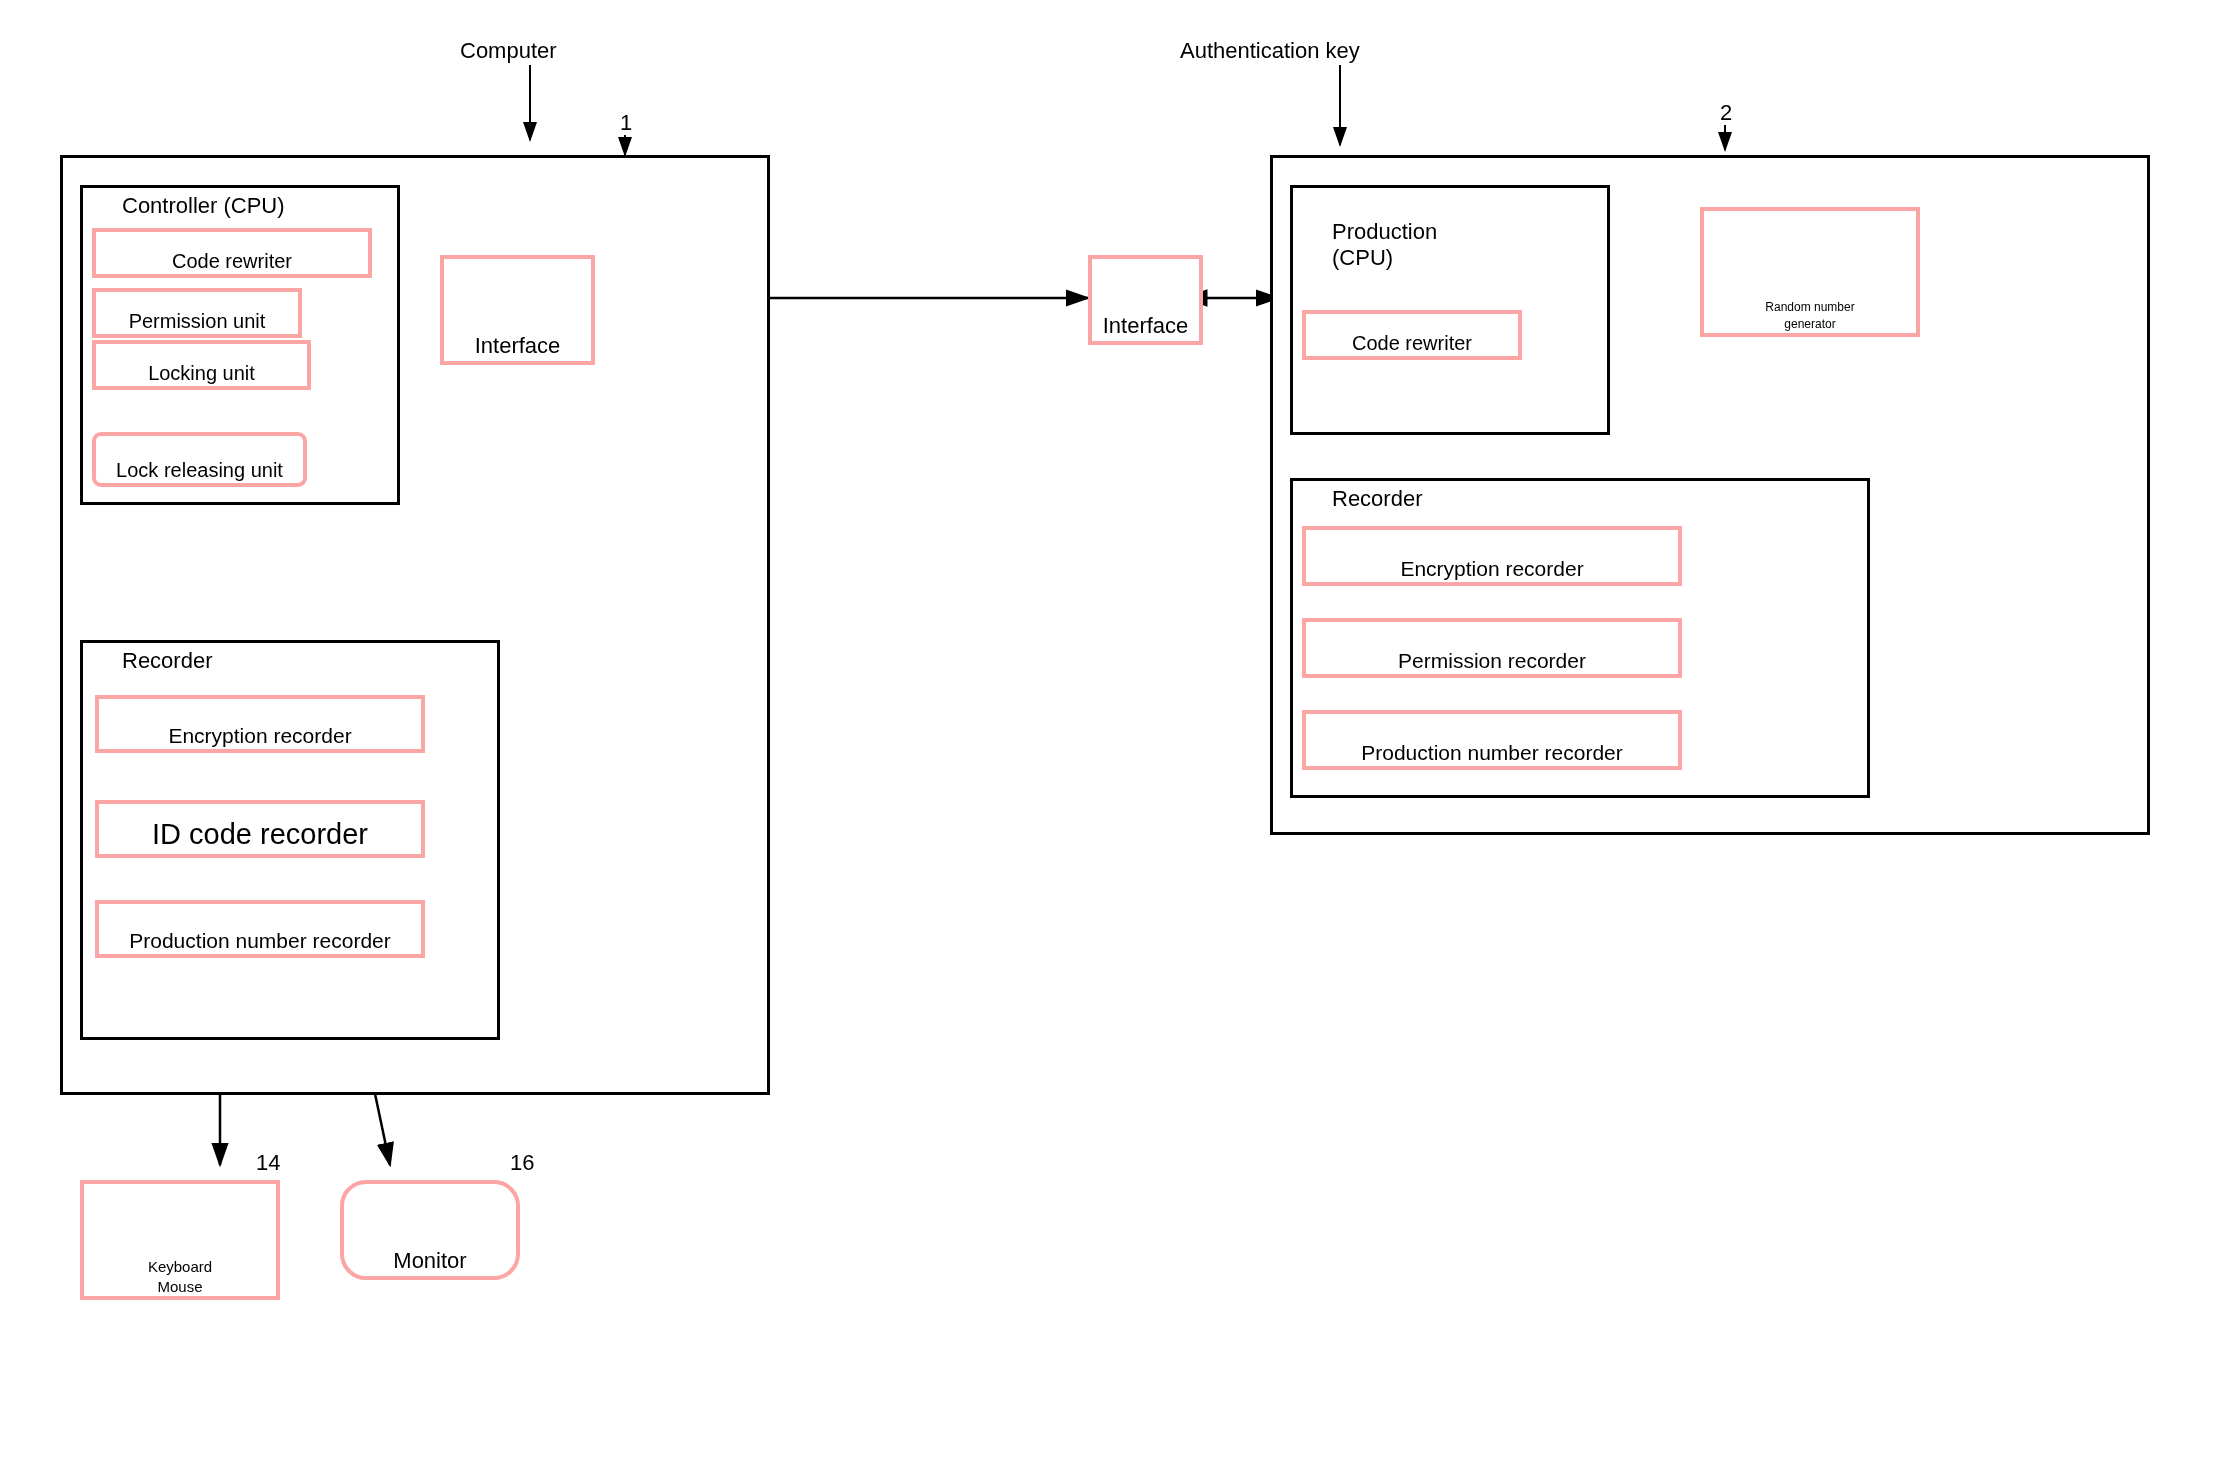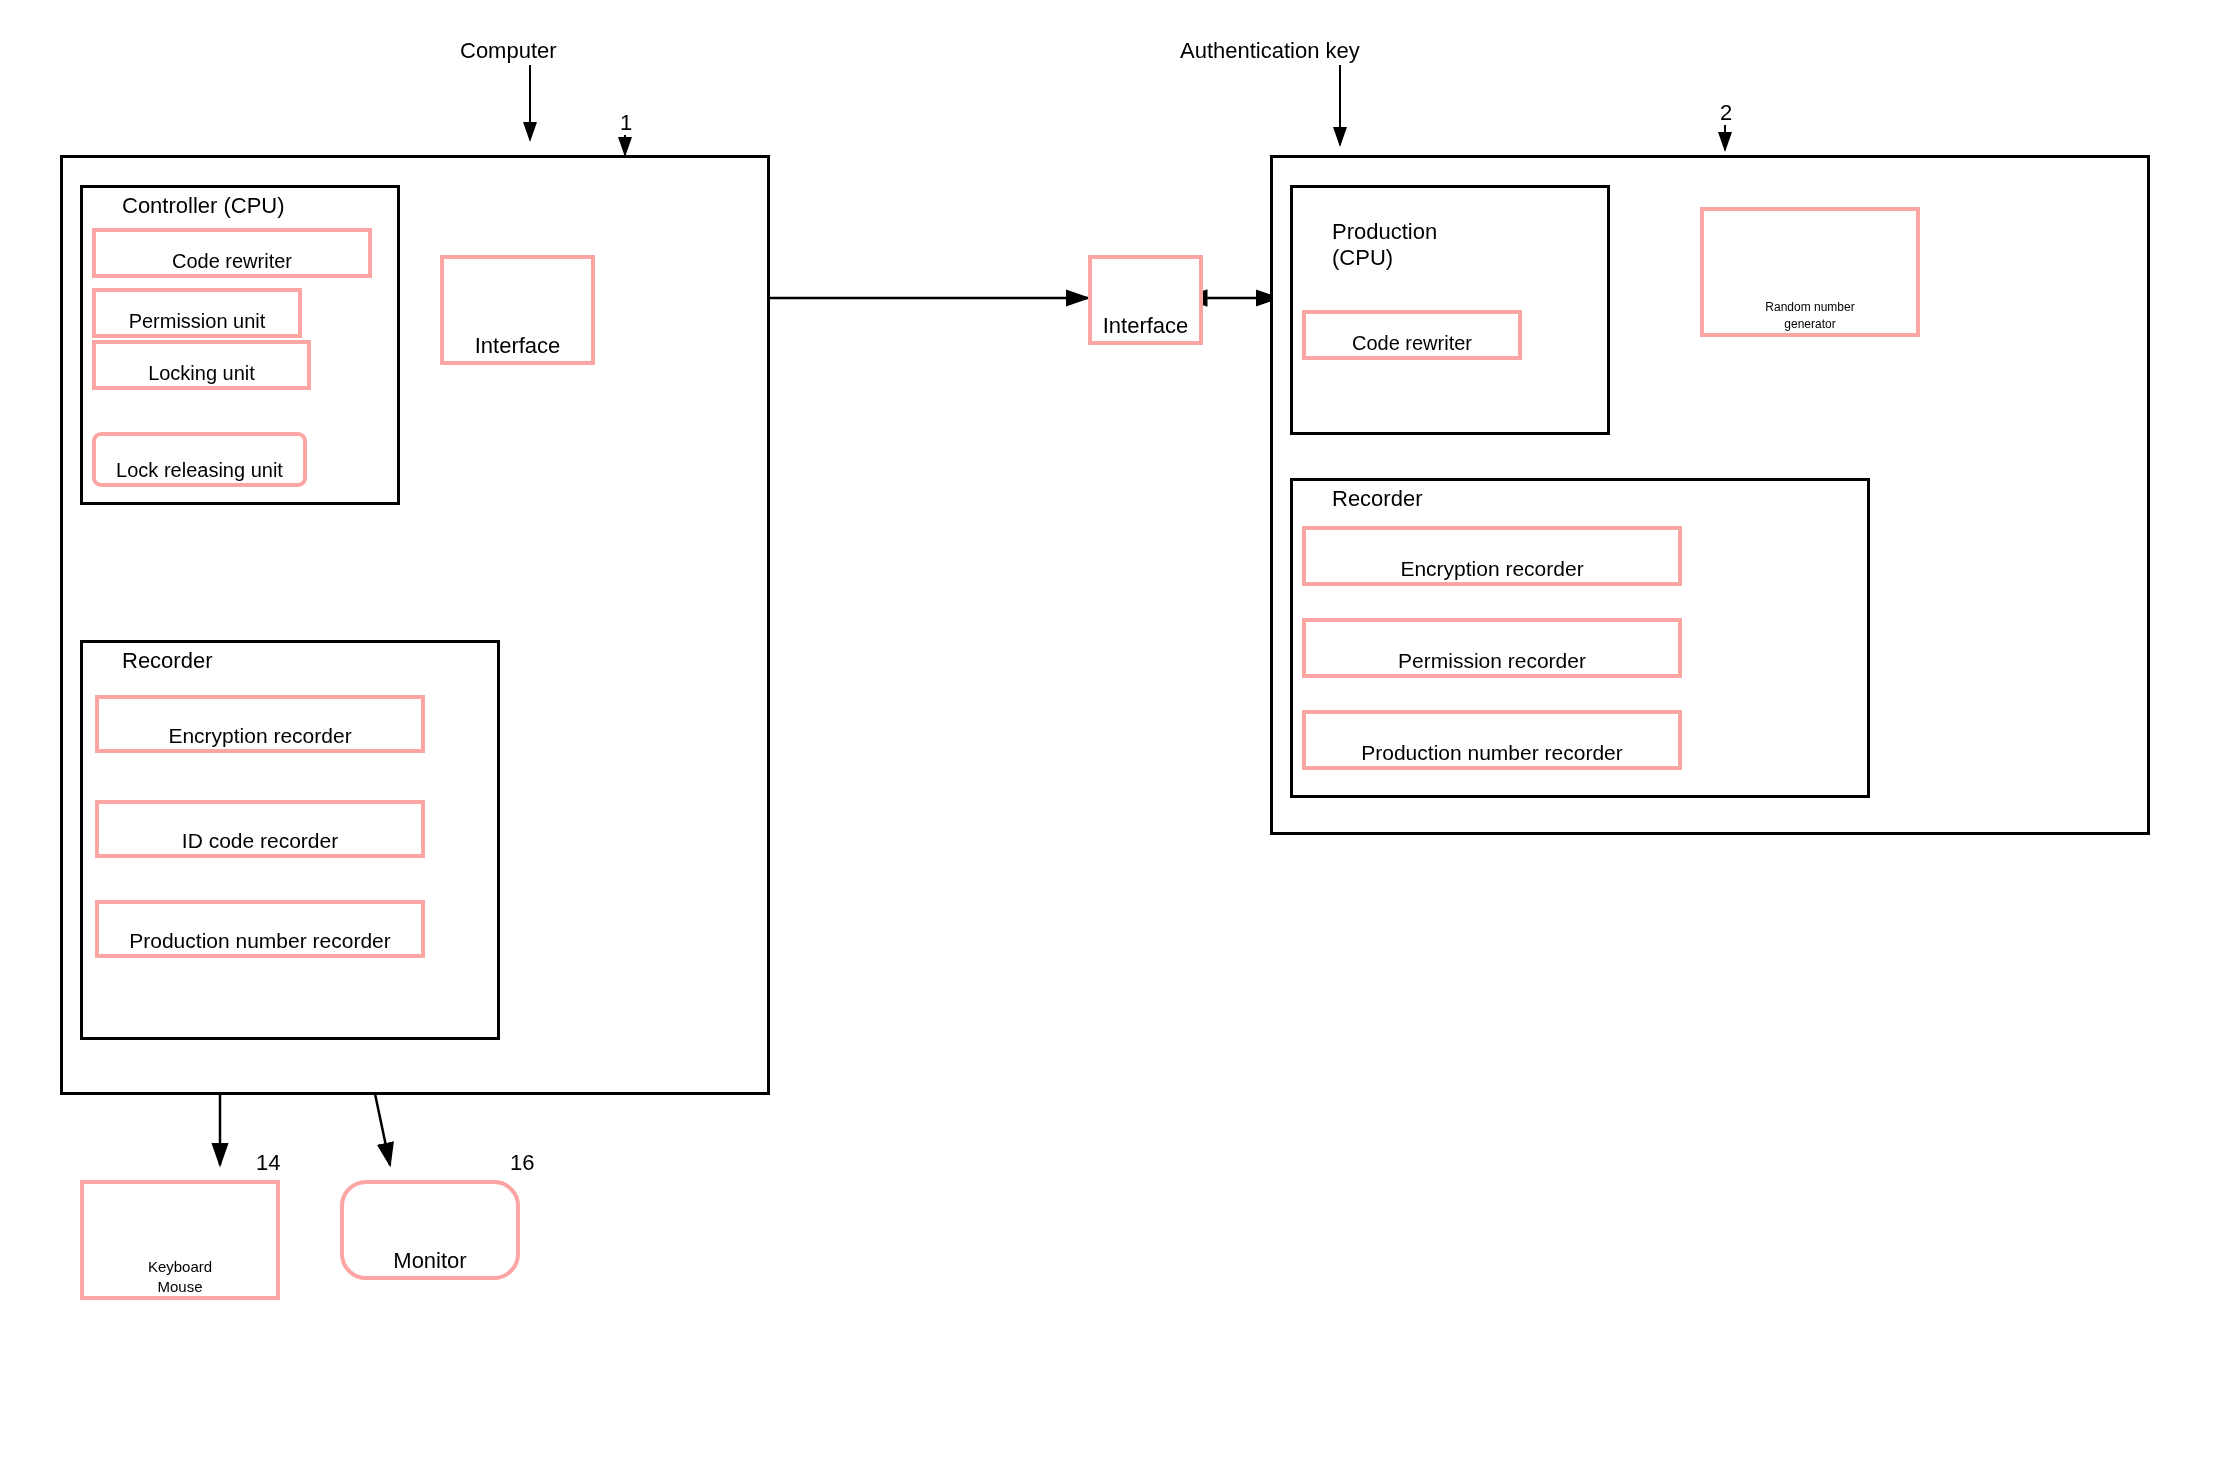--- a/index.html
+++ b/index.html
@@ -212,21 +212,21 @@
   </div>
 
   <div class="box-label" style="left:90px; top:648px; font-size:22px;">
     <span>Recorder</span>
   </div>
 
   <div class="box" style="left:95px; top:695px; width:330px; height:58px; font-size:21px;">
     <span>Encryption recorder</span>
   </div>
 
-  <div class="box" style="left:95px; top:800px; width:330px; height:58px; font-size:21px;">
+  <div class="box" style="left:95px; top:800px; width:330px; height:58px; font-size:29px;">
     <span>ID code recorder</span>
   </div>
 
   <div class="box" style="left:95px; top:900px; width:330px; height:58px; font-size:21px;">
     <span>Production number recorder</span>
   </div>
 
   <div class="box" style="left:80px; top:1180px; width:200px; height:120px; font-size:15px; white-space:pre-line; text-align:center;">
     <span>Keyboard
 Mouse</span>

